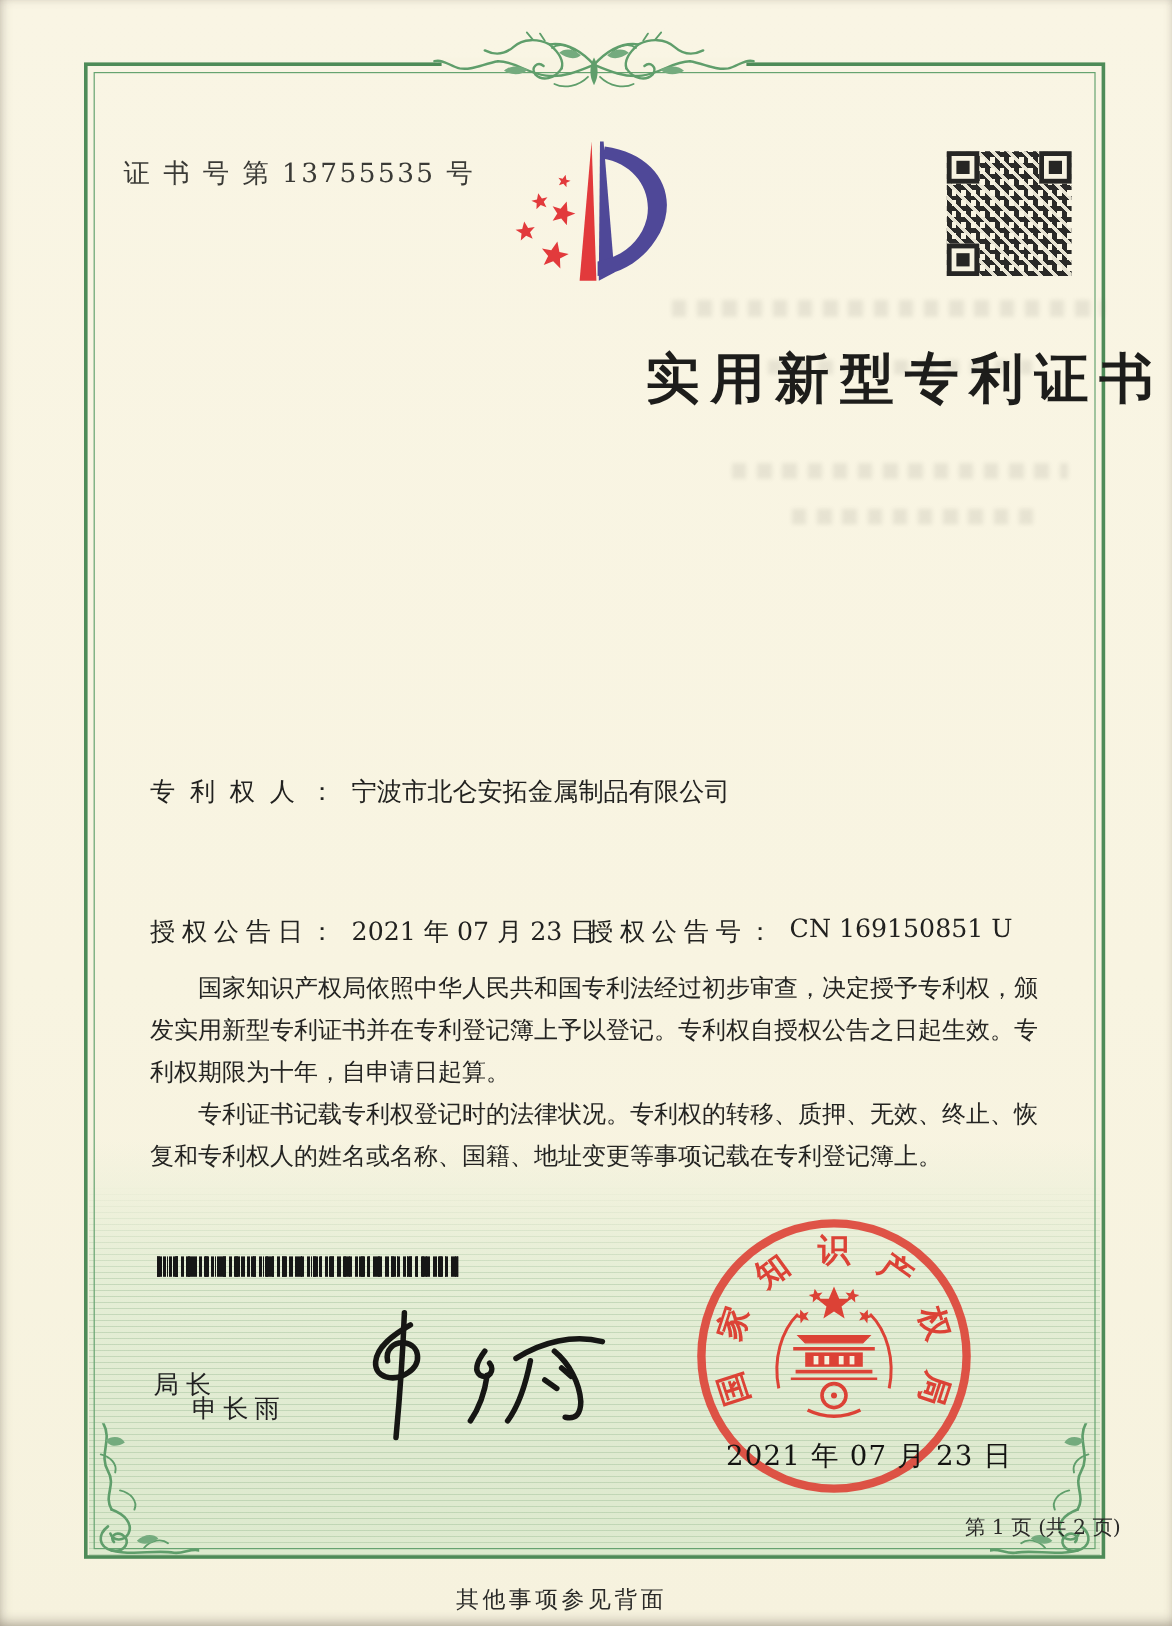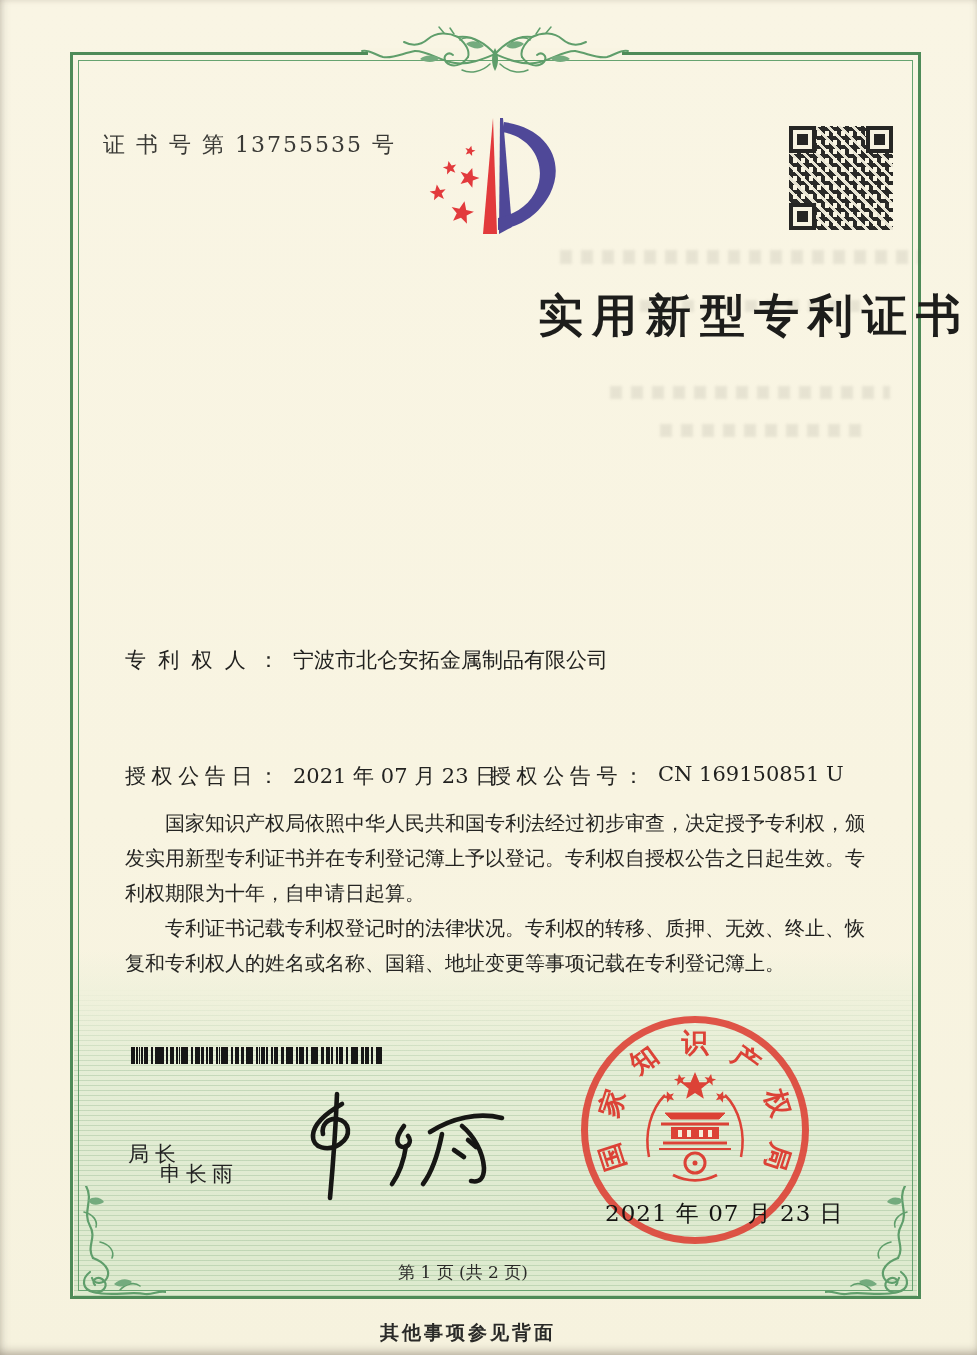--- a/index.html
+++ b/index.html
@@ -64,23 +64,23 @@
   
   .seal{left:581px;top:1016px;width:228px;height:228px;border-radius:50%;
         border:7px solid rgba(221,62,50,.88);}
   .sc{position:absolute;left:50%;top:50%;width:32px;height:32px;margin:-16px 0 0 -16px;
       text-align:center;font-size:27px;font-weight:bold;color:#dc4236;line-height:32px;
       transform:rotate(var(--a)) translateY(-87px);}
   .a0{--a:-108deg}.a1{--a:-72deg}.a2{--a:-36deg}.a3{--a:0deg}
   .a4{--a:36deg}.a5{--a:72deg}.a6{--a:108deg}
   .seal-date{left:605px;top:1198px;font-size:23px;color:#141412;z-index:6;letter-spacing:1px;}
 
-  .page-number{left:2px;width:922px;top:1261px;text-align:center;font-size:17px;color:#2a2a28;}
+  .page-number{left:12px;width:922px;top:1261px;text-align:right;font-size:17px;color:#2a2a28;}
   .back-note{left:0;width:936px;top:1320px;text-align:center;font-size:19px;
-             letter-spacing:3px;color:#2a2a28;font-weight:bold;}
+             letter-spacing:3px;color:#2a2a28;}
 </style>
 </head>
 <body>
 
 <div class="page">
 
   <div class="abs tint"></div>
   <div class="abs waves"></div>
 
   <div class="abs frame"></div>

